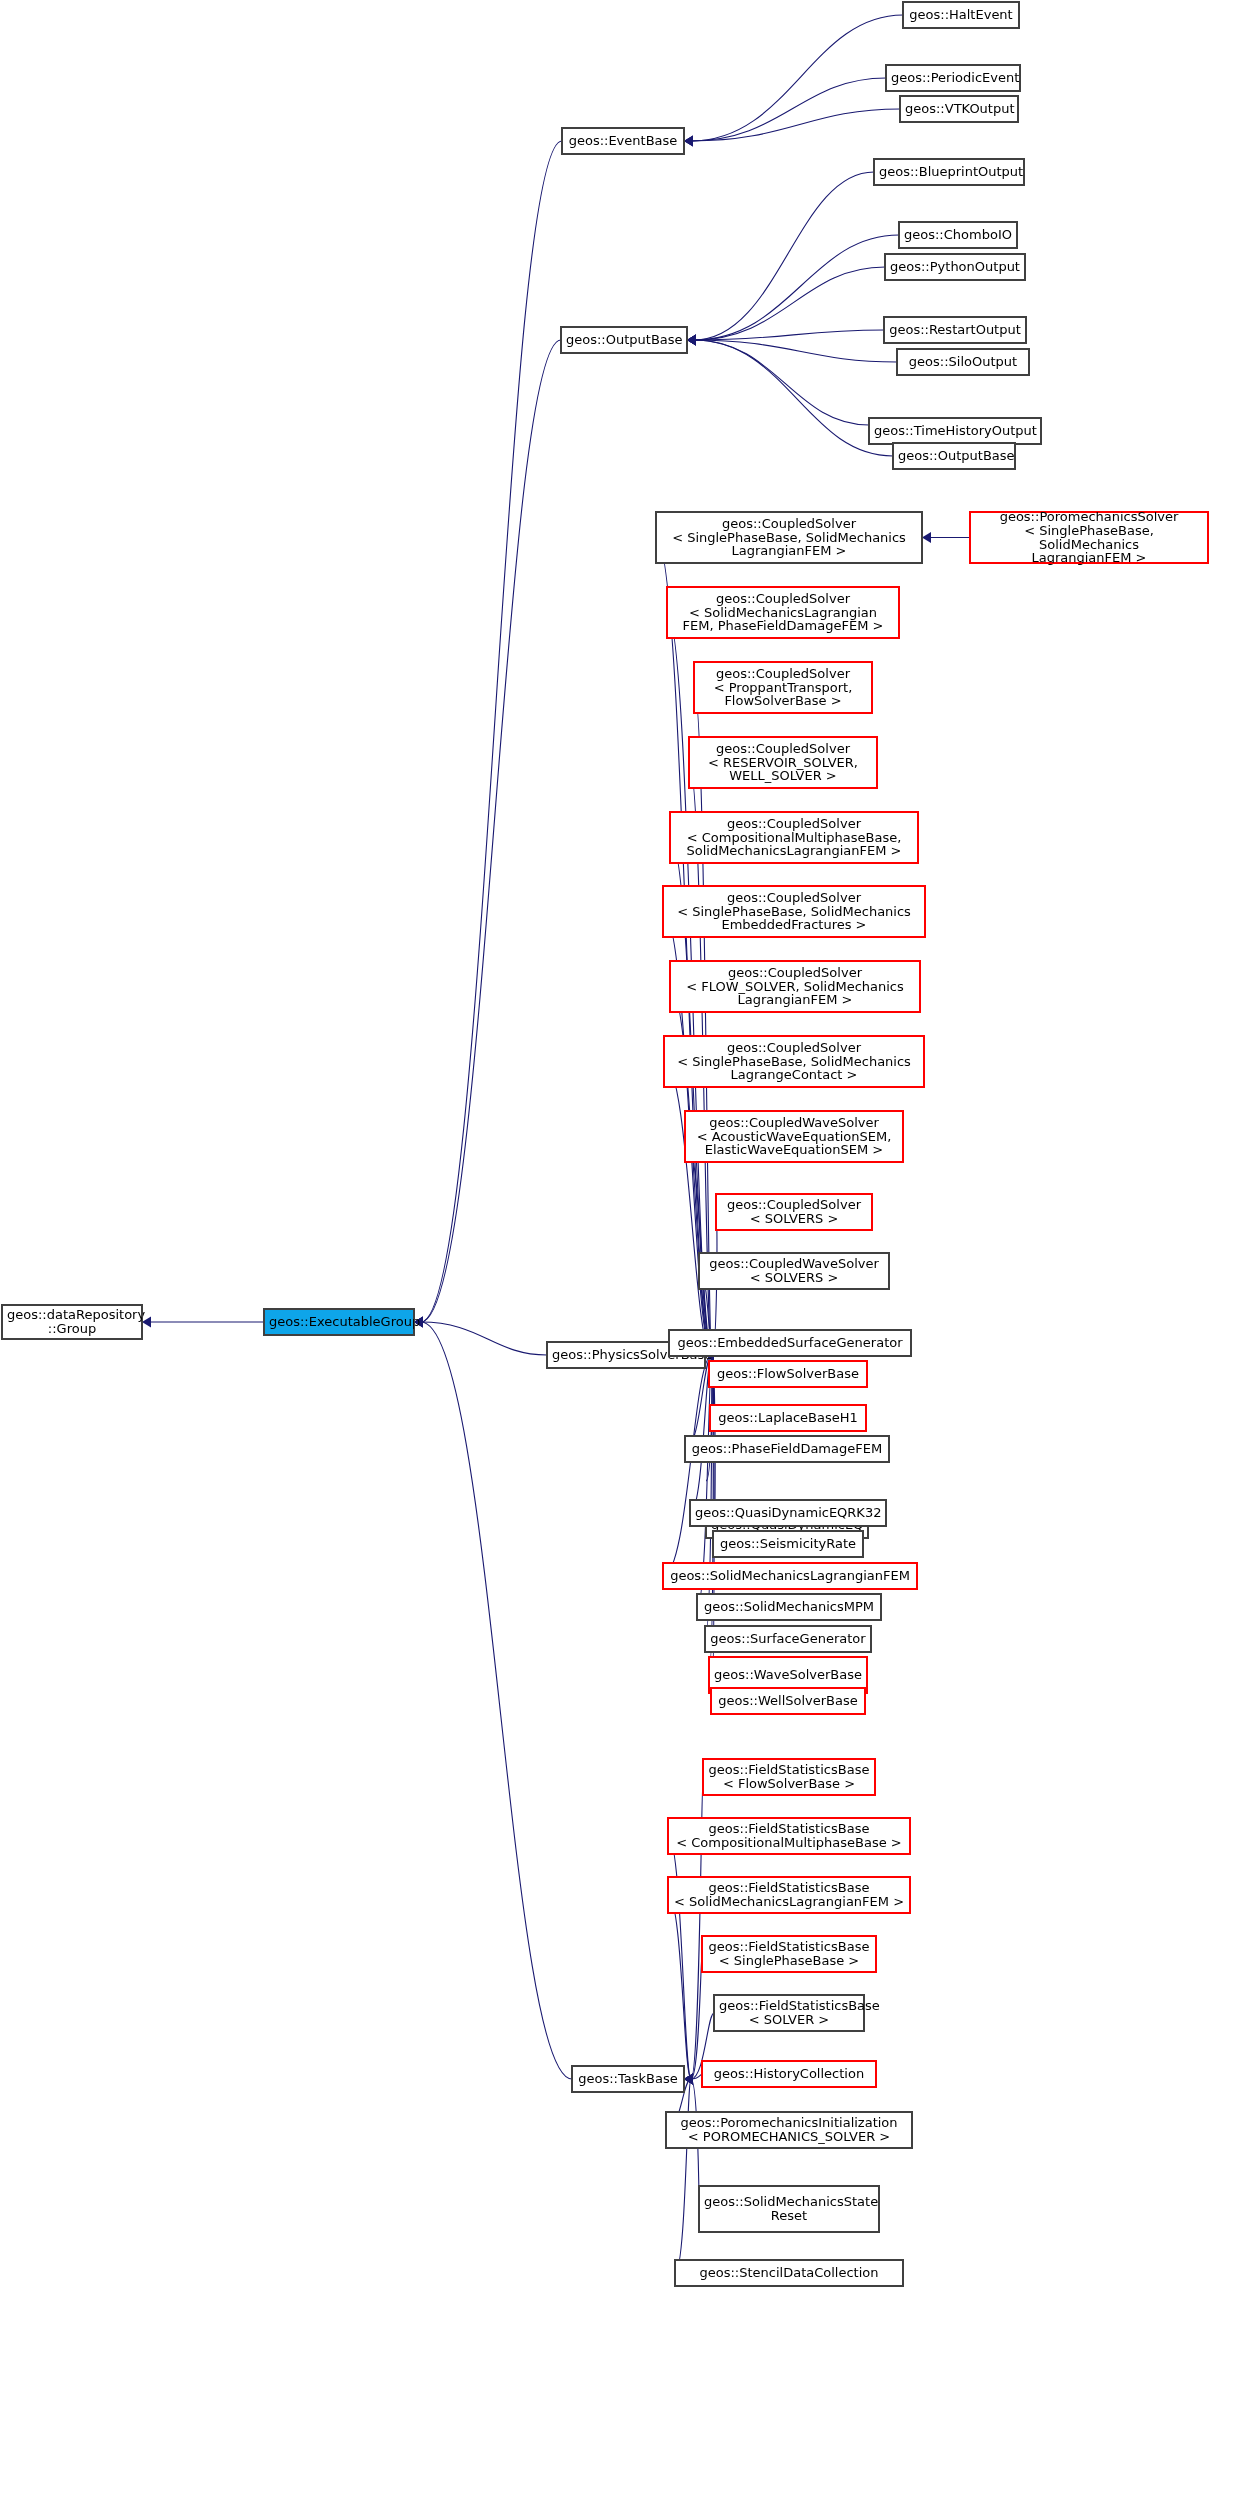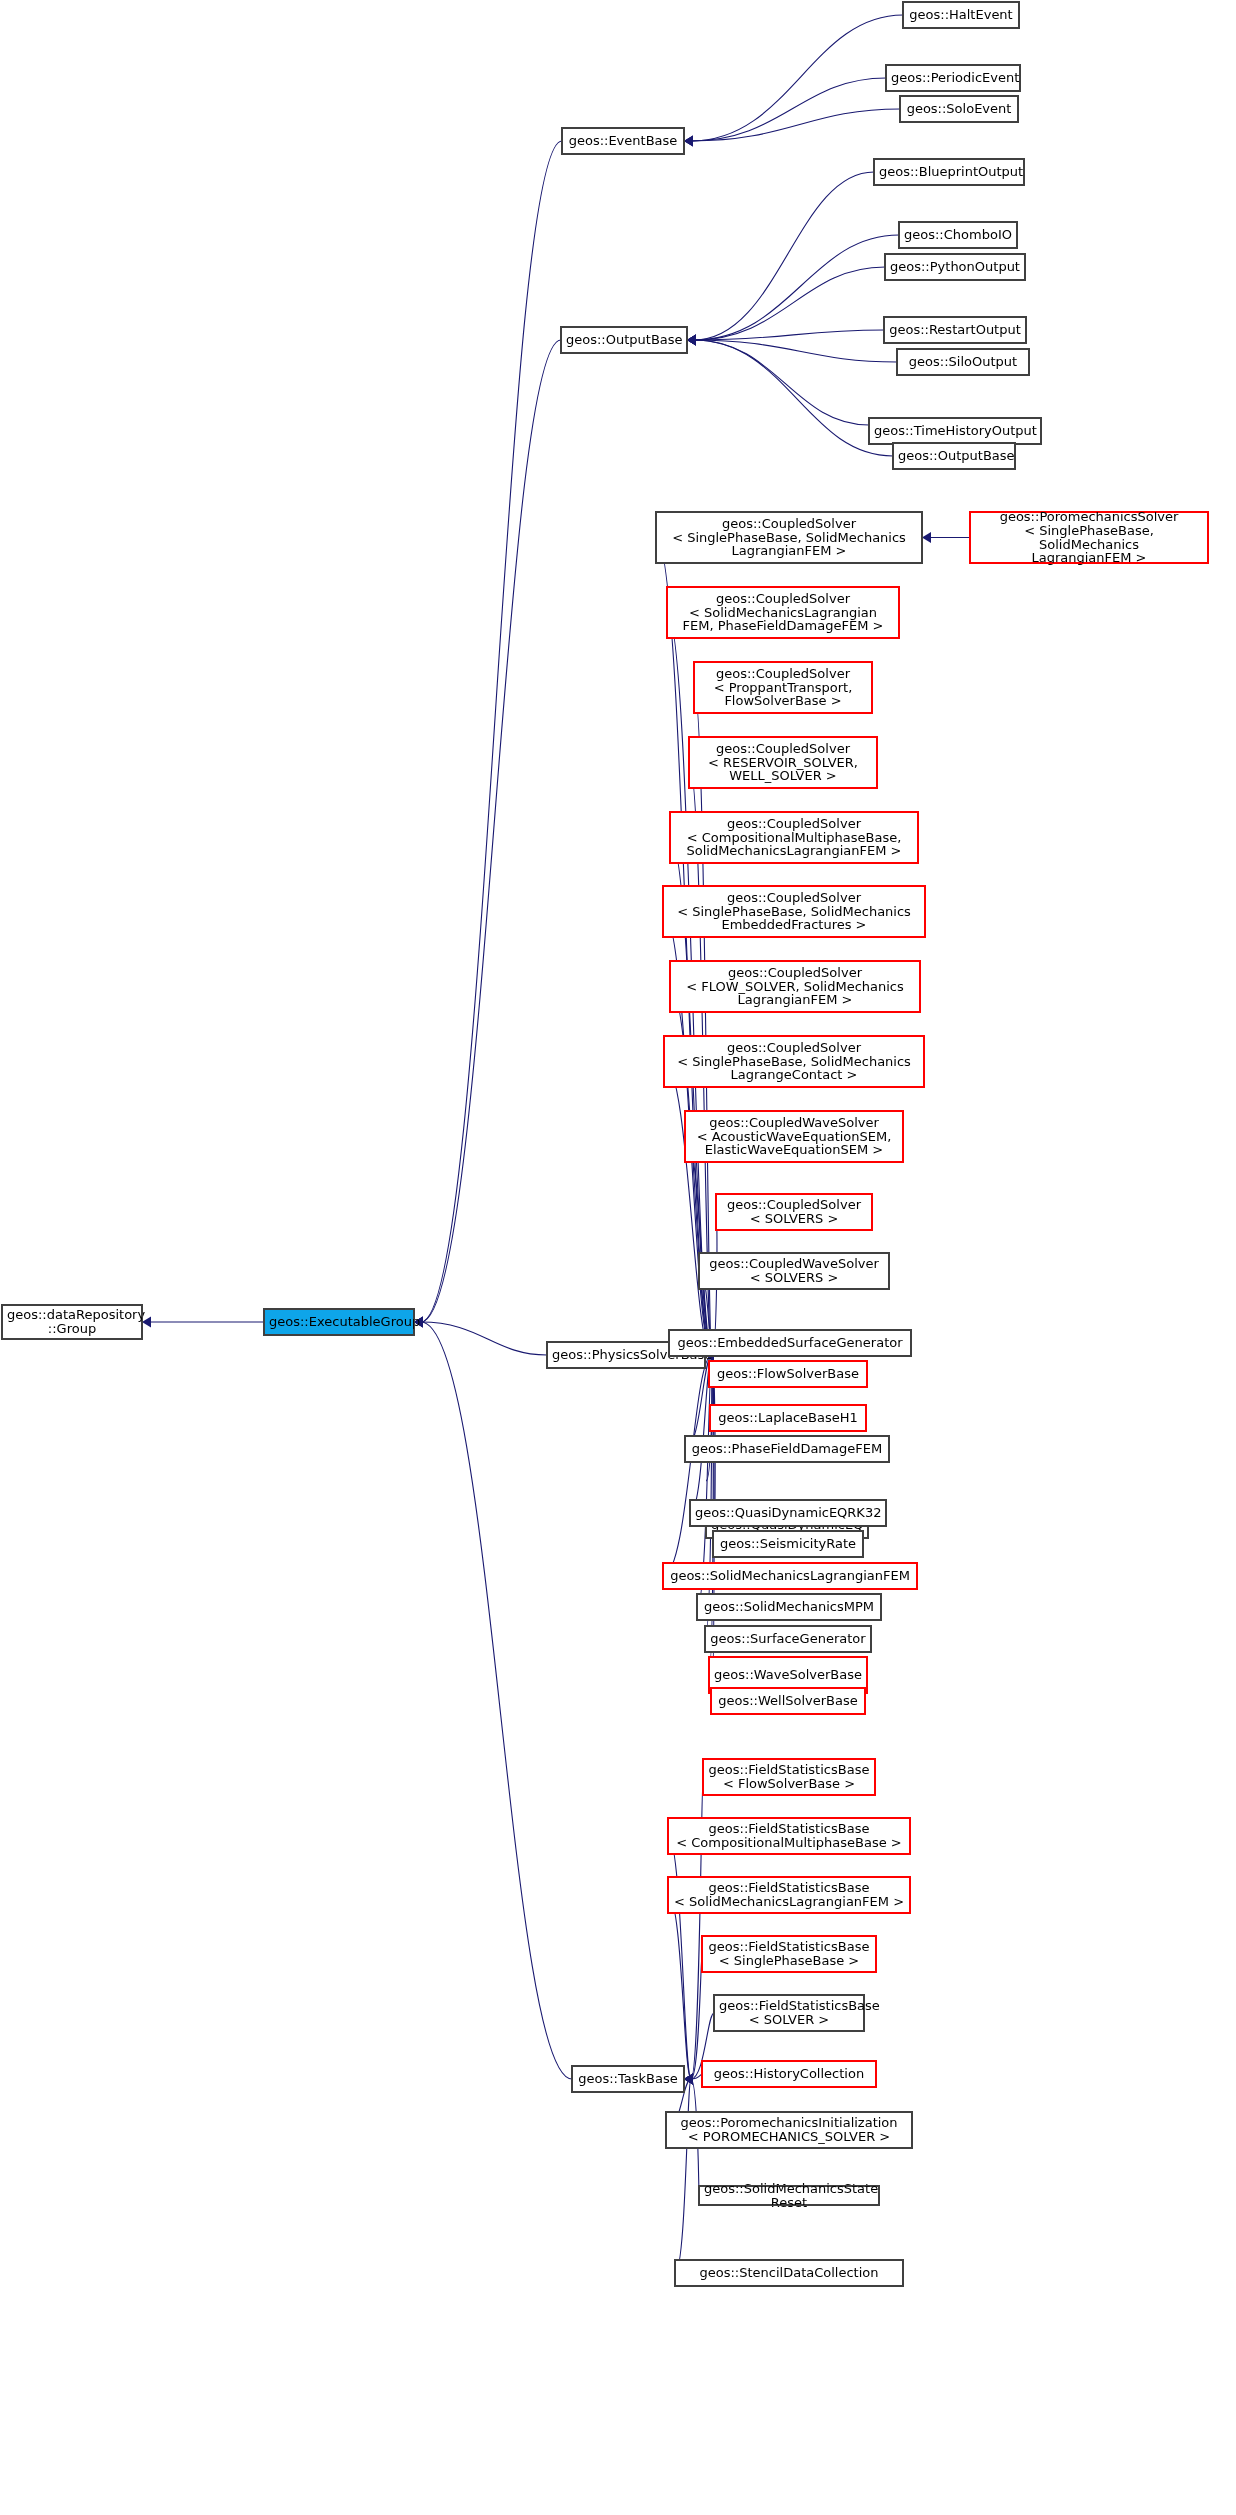--- a/index.html
+++ b/index.html
@@ -152,21 +152,21 @@
       <polygon points="684,2079 693,2073.5 693,2084.5" fill="#191970"></polygon>
       <path d="M 691 2079 C 686.95 2079, 686.05 2273, 675 2273" fill="none" stroke="#191970" stroke-width="1.1"></path>
       <polygon points="684,2079 693,2073.5 693,2084.5" fill="#191970"></polygon>
     </svg>
 <div class="node" style="left: 2px; top: 1305px; width: 140px; height: 34px;"><span>geos::dataRepository
 ::Group</span></div>
     <div class="node" style="left: 264px; top: 1309px; width: 150px; height: 26px; background: #0ea5e9;"><span>geos::ExecutableGroup</span></div>
     <div class="node" style="left: 562px; top: 128px; width: 122px; height: 26px;"><span>geos::EventBase</span></div>
     <div class="node" style="left: 903px; top: 2px; width: 116px; height: 26px;"><span>geos::HaltEvent</span></div>
     <div class="node" style="left: 886px; top: 65px; width: 134px; height: 26px;"><span>geos::PeriodicEvent</span></div>
-    <div class="node" style="left: 900px; top: 96px; width: 118px; height: 26px;"><span>geos::SoloEvent</span></div>
+    <div class="node" style="left: 900px; top: 96px; width: 118px; height: 26px;"><span>geos::VTKOutput</span></div>
     <div class="node" style="left: 561px; top: 327px; width: 126px; height: 26px;"><span>geos::OutputBase</span></div>
     <div class="node" style="left: 874px; top: 159px; width: 150px; height: 26px;"><span>geos::BlueprintOutput</span></div>
     <div class="node" style="left: 899px; top: 222px; width: 118px; height: 26px;"><span>geos::ChomboIO</span></div>
     <div class="node" style="left: 885px; top: 254px; width: 140px; height: 26px;"><span>geos::PythonOutput</span></div>
     <div class="node" style="left: 884px; top: 317px; width: 142px; height: 26px;"><span>geos::RestartOutput</span></div>
     <div class="node" style="left: 897px; top: 349px; width: 132px; height: 26px;"><span>geos::SiloOutput</span></div>
     <div class="node" style="left: 869px; top: 418px; width: 172px; height: 26px;"><span>geos::TimeHistoryOutput</span></div>
     <div class="node" style="left: 893px; top: 443px; width: 122px; height: 26px;"><span>geos::OutputBase</span></div>
     <div class="node" style="left: 656px; top: 512px; width: 266px; height: 51px;"><span>geos::CoupledSolver
 &lt; SinglePhaseBase, SolidMechanics
@@ -222,16 +222,16 @@
     <div class="node red" style="left: 668px; top: 1877px; width: 242px; height: 36px;"><span>geos::FieldStatisticsBase
 &lt; SolidMechanicsLagrangianFEM &gt;</span></div>
     <div class="node red" style="left: 702px; top: 1936px; width: 174px; height: 36px;"><span>geos::FieldStatisticsBase
 &lt; SinglePhaseBase &gt;</span></div>
     <div class="node" style="left: 714px; top: 1995px; width: 150px; height: 36px;"><span>geos::FieldStatisticsBase
 &lt; SOLVER &gt;</span></div>
     <div class="node" style="left: 572px; top: 2066px; width: 112px; height: 26px;"><span>geos::TaskBase</span></div>
     <div class="node red" style="left: 702px; top: 2061px; width: 174px; height: 26px;"><span>geos::HistoryCollection</span></div>
     <div class="node" style="left: 666px; top: 2112px; width: 246px; height: 36px;"><span>geos::PoromechanicsInitialization
 &lt; POROMECHANICS_SOLVER &gt;</span></div>
-    <div class="node" style="left: 699px; top: 2186px; width: 180px; height: 19px;"><span>geos::SolidMechanicsState
+    <div class="node" style="left: 699px; top: 2186px; width: 180px; height: 46px;"><span>geos::SolidMechanicsState
 Reset</span></div>
     <div class="node" style="left: 675px; top: 2260px; width: 228px; height: 26px;"><span>geos::StencilDataCollection</span></div>
   </div>
 
 </body></html>

